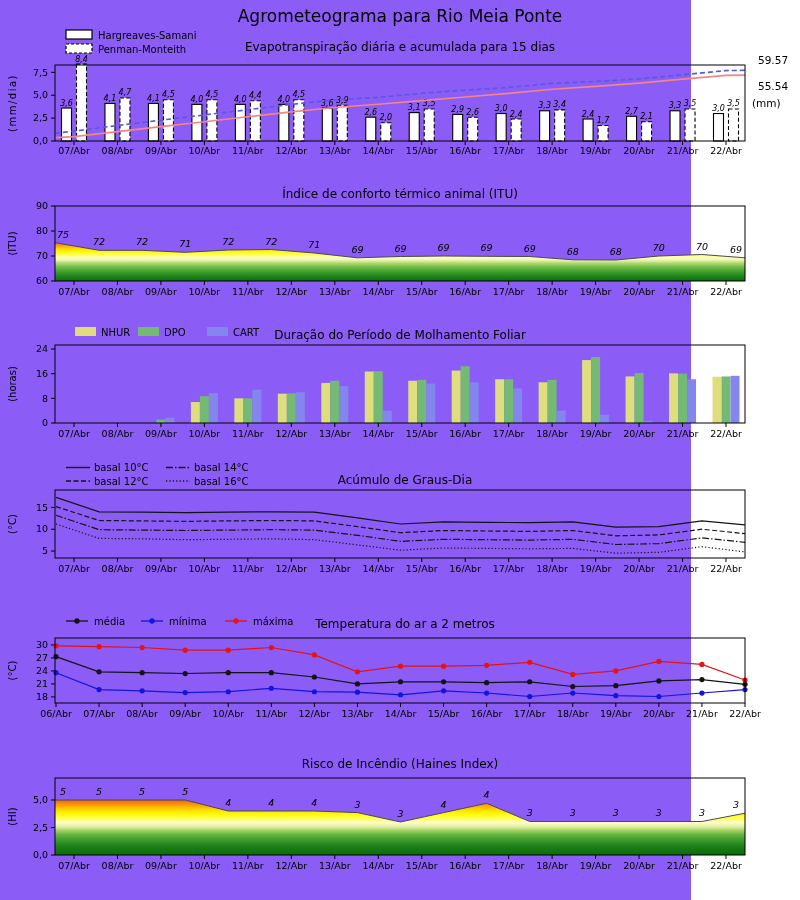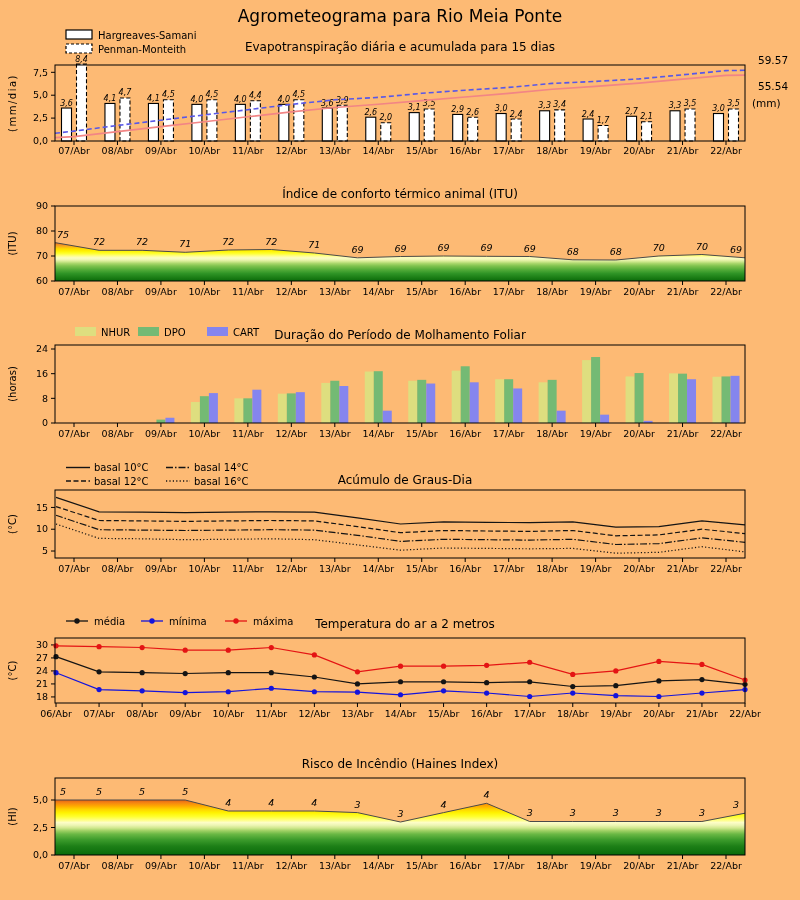--- a/index.html
+++ b/index.html
@@ -1,16 +1,16 @@
 <!DOCTYPE html>
 <html><head>
 <meta charset="utf-8">
 <style>
   html,body{margin:0;padding:0;background:#ffffff;}
-  #canvas{position:relative;width:800px;height:900px;background:#fdba74;
+  #canvas{position:relative;width:691px;height:900px;background:#8b5cf6;
           font-family:"DejaVu Sans","Liberation Sans",sans-serif;}
   svg text{font-family:"DejaVu Sans","Liberation Sans",sans-serif;fill:#000;}
   .t-main {font-size:17px;}
   .t-title{font-size:12px;}
   .t-tick {font-size:9.5px;}
   .t-leg  {font-size:10px;}
   .t-ylab {font-size:10px;}
   .t-ylab-sp{font-size:10px;letter-spacing:1.5px;}
   .t-val  {font-size:8px;font-style:italic;}
   .t-val2 {font-size:9.5px;font-style:italic;}

